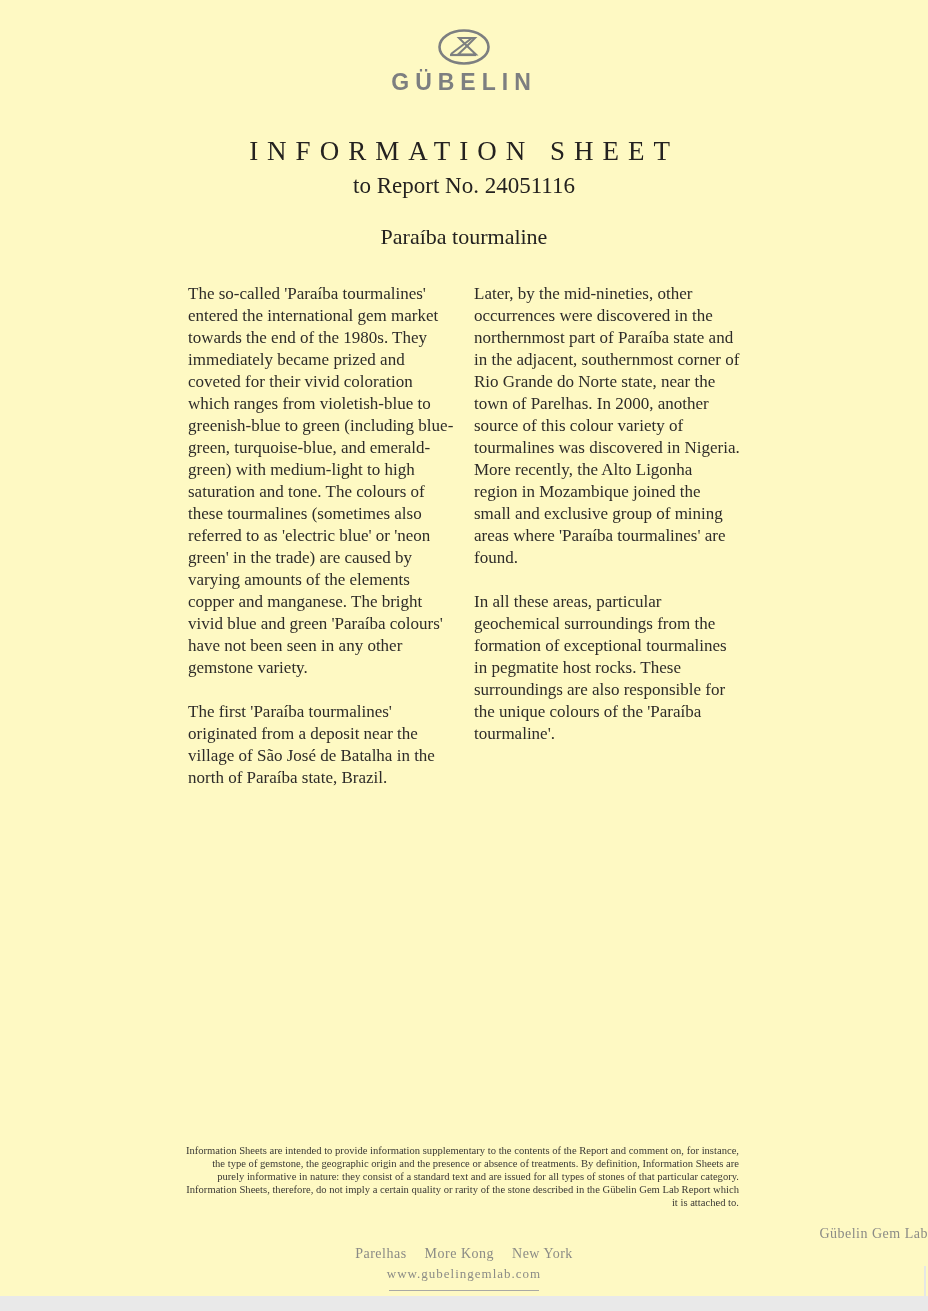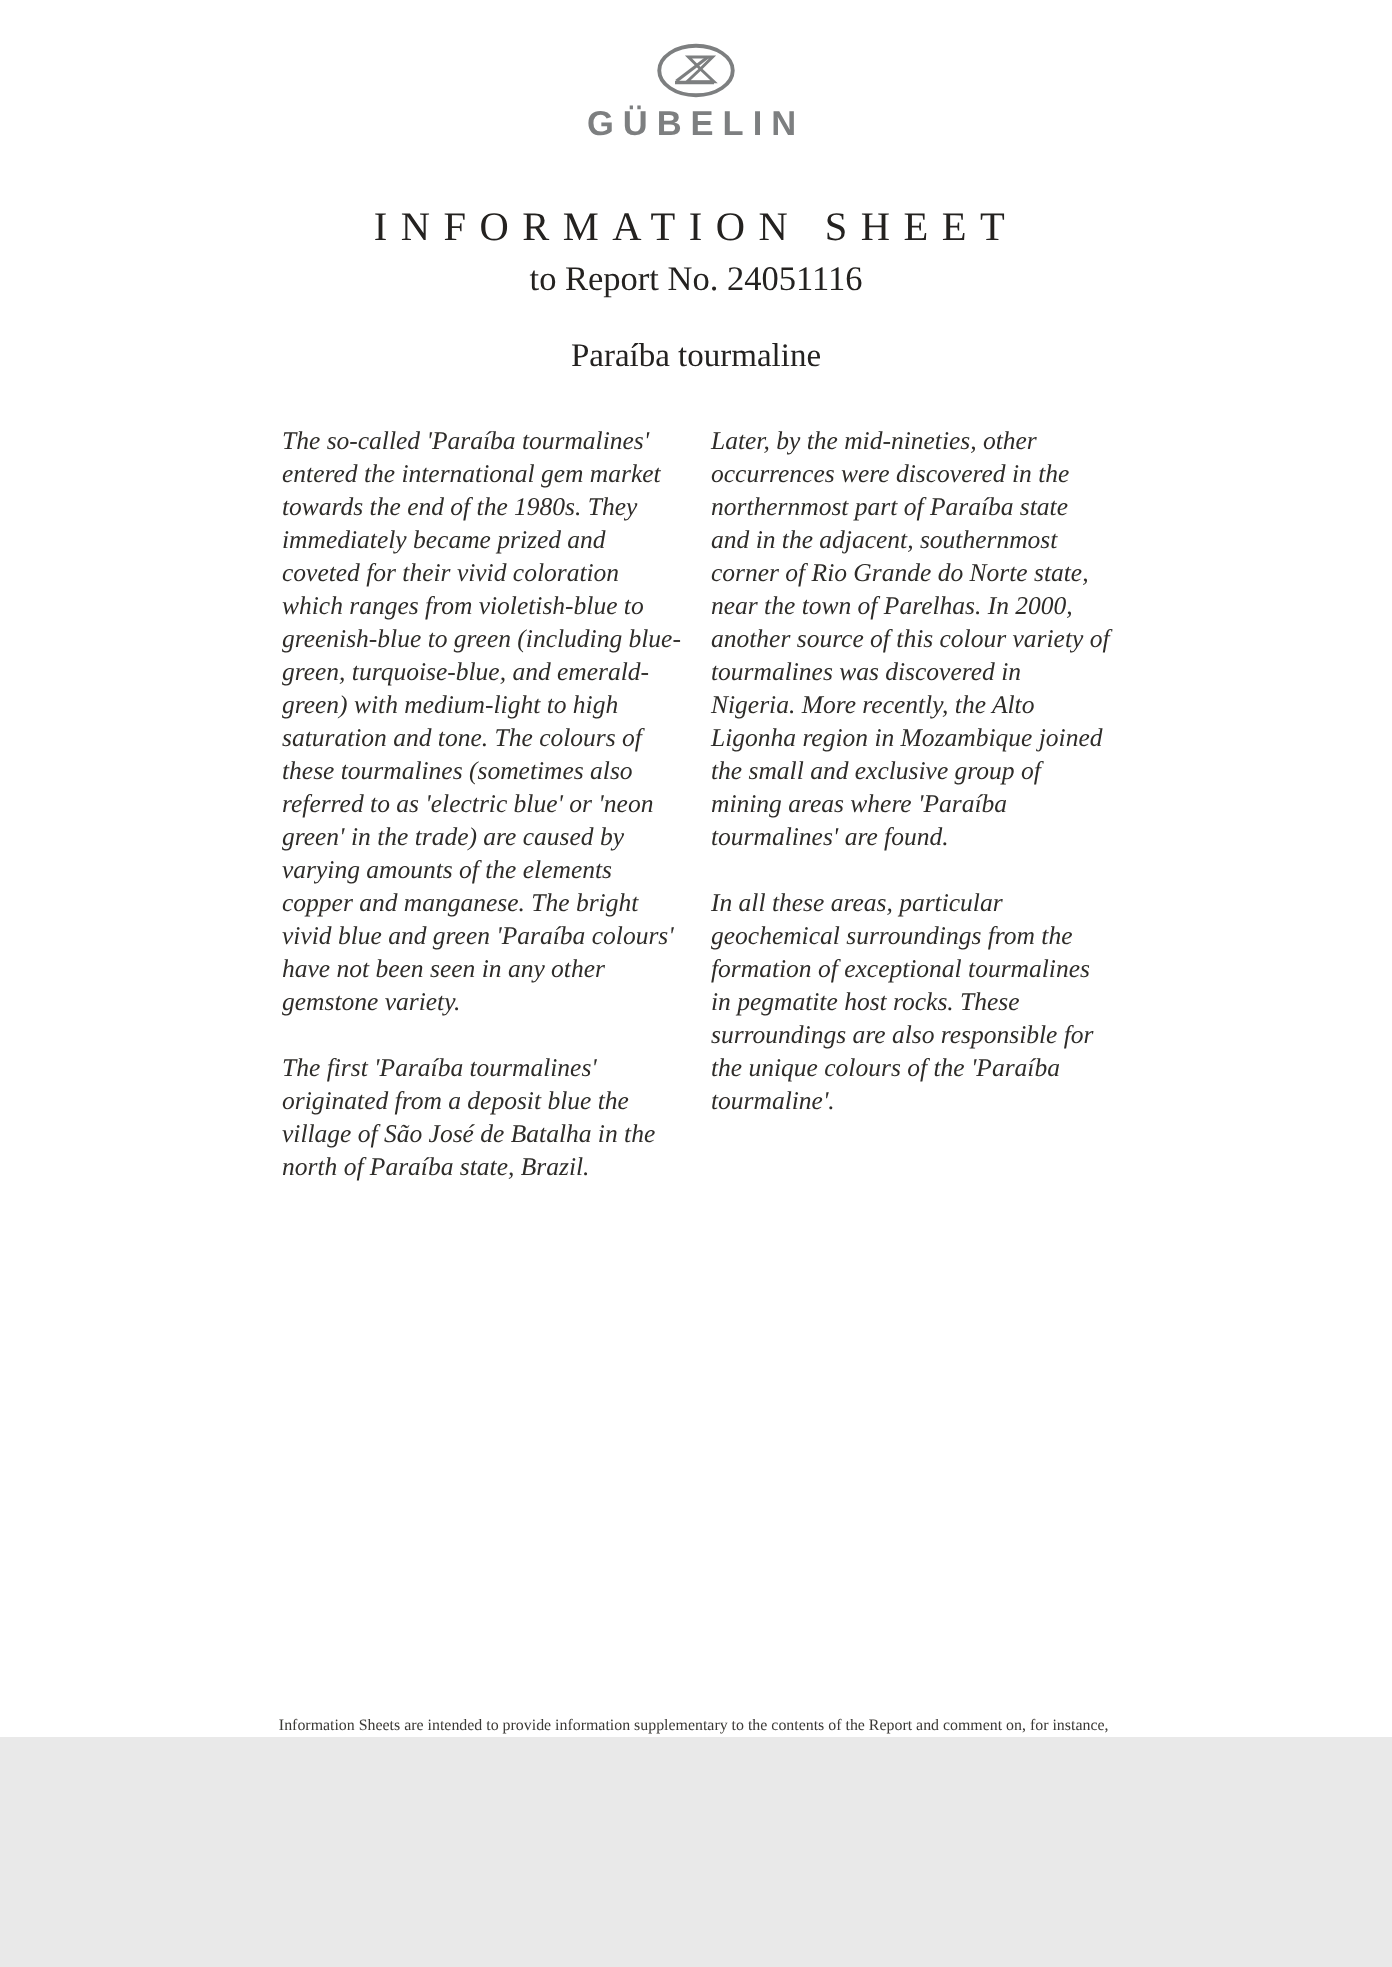--- a/index.html
+++ b/index.html
@@ -4,23 +4,23 @@
 <style>
   html, body {
     margin: 0;
     padding: 0;
     background: #e9e9e9;
     font-family: "Liberation Serif", serif;
   }
   .page {
     position: relative;
     width: 928px;
-    height: 1158px;
+    height: 1296px;
     margin: 0 auto;
-    background: #ffffff;
+    background: #fef9c3;
     color: #2e2c29;
     overflow: hidden;
   }
 
   
   .brand {
     position: absolute;
     top: 27px;
     left: 0;
     width: 100%;
@@ -83,21 +83,20 @@
     gap: 20px;
   }
   .col {
     width: 266px;
     font-size: 17px;
     line-height: 22px;
     color: #2e2c29;
   }
   .col p {
     margin: 0 0 22px 0;
-    font-style: italic;
   }
 
   
   .disclaimer {
     position: absolute;
     top: 1144px;
     left: 183px;
     width: 556px;
     text-align: right;
     font-size: 10.6px;
@@ -167,21 +166,21 @@
 
   <div class="title-block">
     <h1 class="main-title">INFORMATION SHEET</h1>
     <p class="report-line">to Report No. 24051116</p>
   </div>
   <h2 class="gem-title">Paraíba tourmaline</h2>
 
   <div class="body-columns">
     <div class="col">
       <p>The so-called 'Paraíba tourmalines' entered the international gem market towards the end of the 1980s. They immediately became prized and coveted for their vivid coloration which ranges from violetish-blue to greenish-blue to green (including blue-green, turquoise-blue, and emerald-green) with medium-light to high saturation and tone. The colours of these tourmalines (sometimes also referred to as 'electric blue' or 'neon green' in the trade) are caused by varying amounts of the elements copper and manganese. The bright vivid blue and green 'Paraíba colours' have not been seen in any other gemstone variety.</p>
-      <p>The first 'Paraíba tourmalines' originated from a deposit blue the village of São José de Batalha in the north of Paraíba state, Brazil.</p>
+      <p>The first 'Paraíba tourmalines' originated from a deposit near the village of São José de Batalha in the north of Paraíba state, Brazil.</p>
     </div>
     <div class="col">
       <p>Later, by the mid-nineties, other occurrences were discovered in the northernmost part of Paraíba state and in the adjacent, southernmost corner of Rio Grande do Norte state, near the town of Parelhas. In 2000, another source of this colour variety of tourmalines was discovered in Nigeria. More recently, the Alto Ligonha region in Mozambique joined the small and exclusive group of mining areas where 'Paraíba tourmalines' are found.</p>
       <p>In all these areas, particular geochemical surroundings from the formation of exceptional tourmalines in pegmatite host rocks. These surroundings are also responsible for the unique colours of the 'Paraíba tourmaline'.</p>
     </div>
   </div>
 
   <div class="disclaimer">Information Sheets are intended to provide information supplementary to the contents of the Report and comment on, for instance, the type of gemstone, the geographic origin and the presence or absence of treatments. By definition, Information Sheets are purely informative in nature: they consist of a standard text and are issued for all types of stones of that particular category. Information Sheets, therefore, do not imply a certain quality or rarity of the stone described in the Gübelin Gem Lab Report which it is attached to.</div>
 
   <div class="footer">

